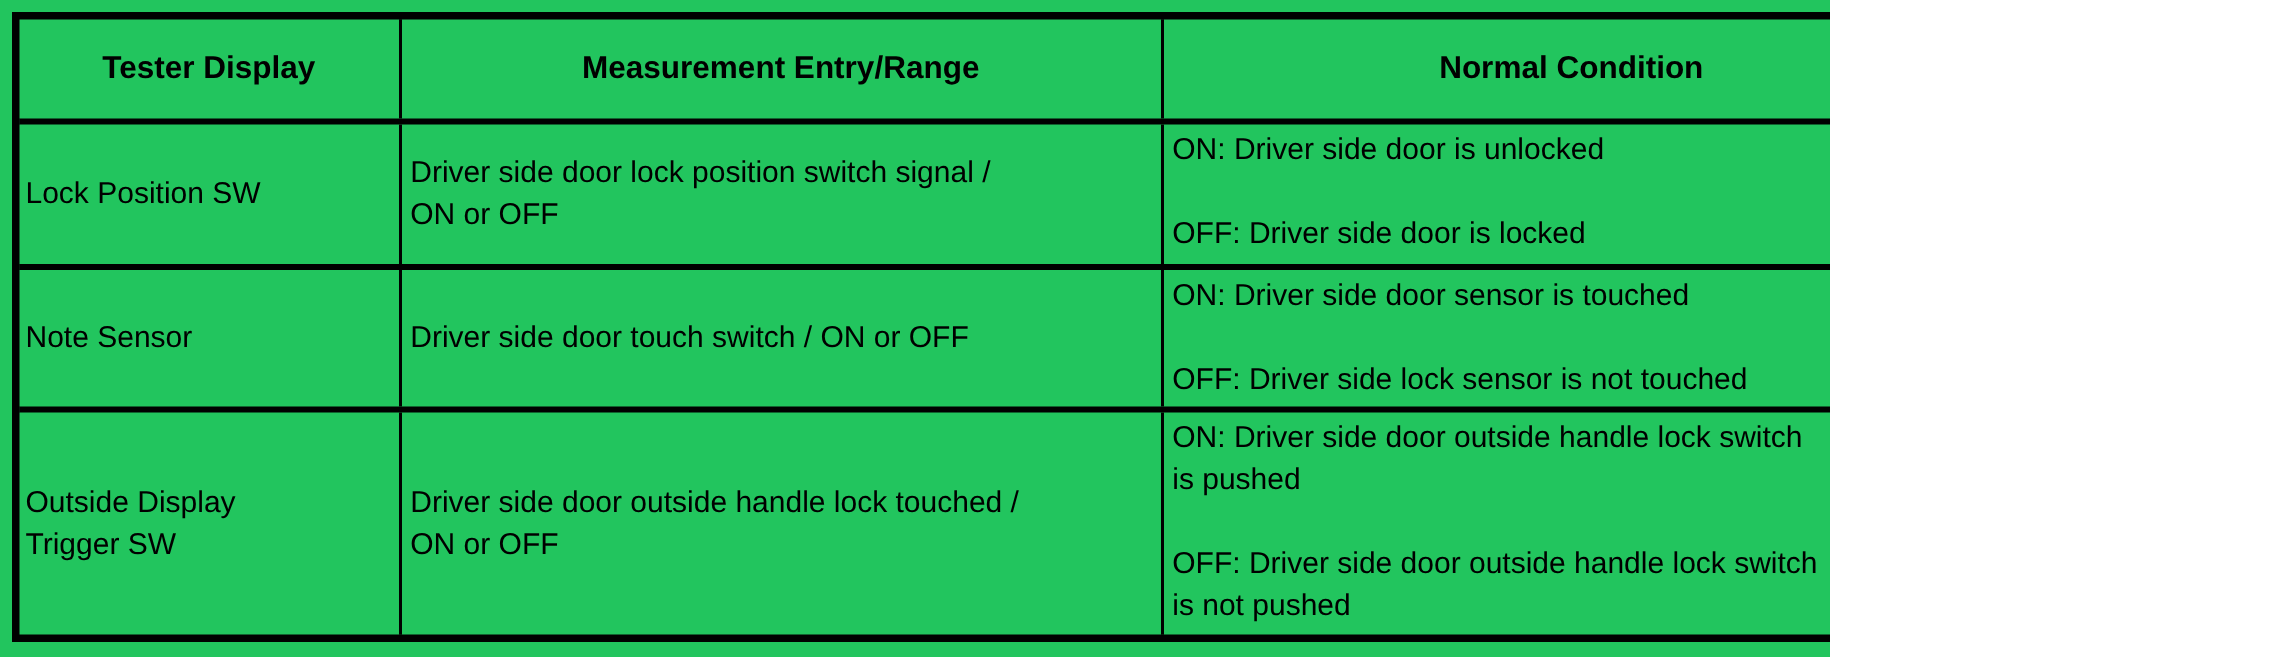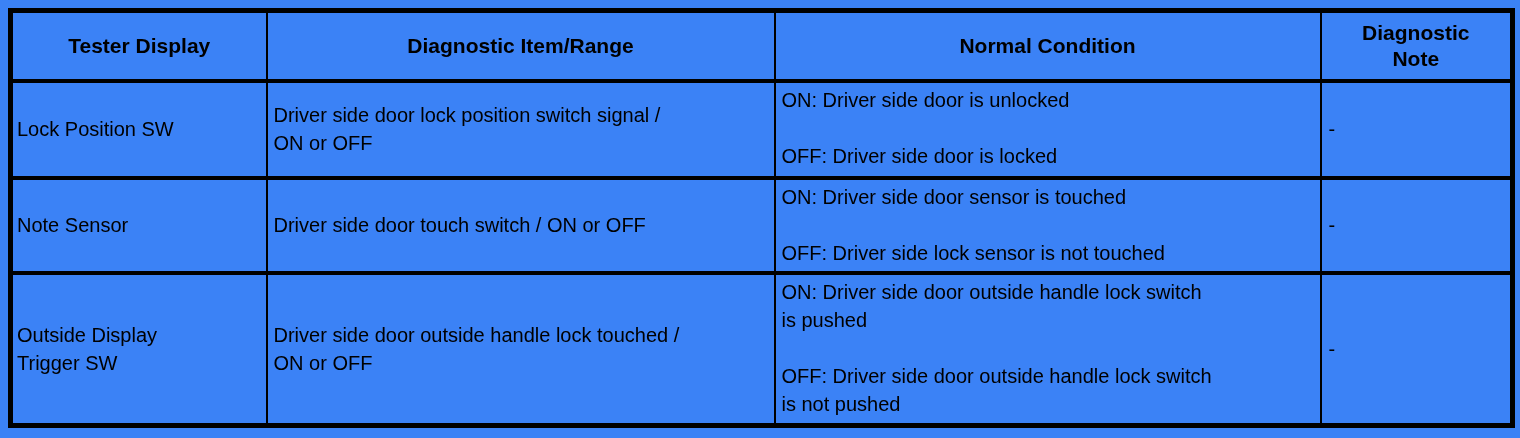--- a/index.html
+++ b/index.html
@@ -4,23 +4,23 @@
 <style>
   html, body {
     margin: 0;
     padding: 0;
     background: #ffffff;
     font-family: "Liberation Sans", sans-serif;
     color: #000000;
   }
   .page {
     position: relative;
-    width: 1520px;
+    width: 1220px;
     height: 438px;
-    background: #3b82f6;
+    background: #22c55e;
     overflow: hidden;
   }
   table.data-table {
     position: absolute;
     left: 8px;
     top: 8px;
     width: 1502px;
     border-collapse: collapse;
     table-layout: fixed;
     border: 5px solid #000000;
@@ -64,21 +64,21 @@
   <table class="data-table">
     <colgroup>
       <col style="width:256px">
       <col style="width:508px">
       <col style="width:546px">
       <col style="width:192px">
     </colgroup>
     <thead>
       <tr class="header-row">
         <th>Tester Display</th>
-        <th>Diagnostic Item/Range</th>
+        <th>Measurement Entry/Range</th>
         <th>Normal Condition</th>
         <th>Diagnostic
 Note</th>
       </tr>
     </thead>
     <tbody>
       <tr class="row-1">
         <td class="c1">Lock Position SW</td>
         <td class="c2">Driver side door lock position switch signal /
 ON or OFF</td>

